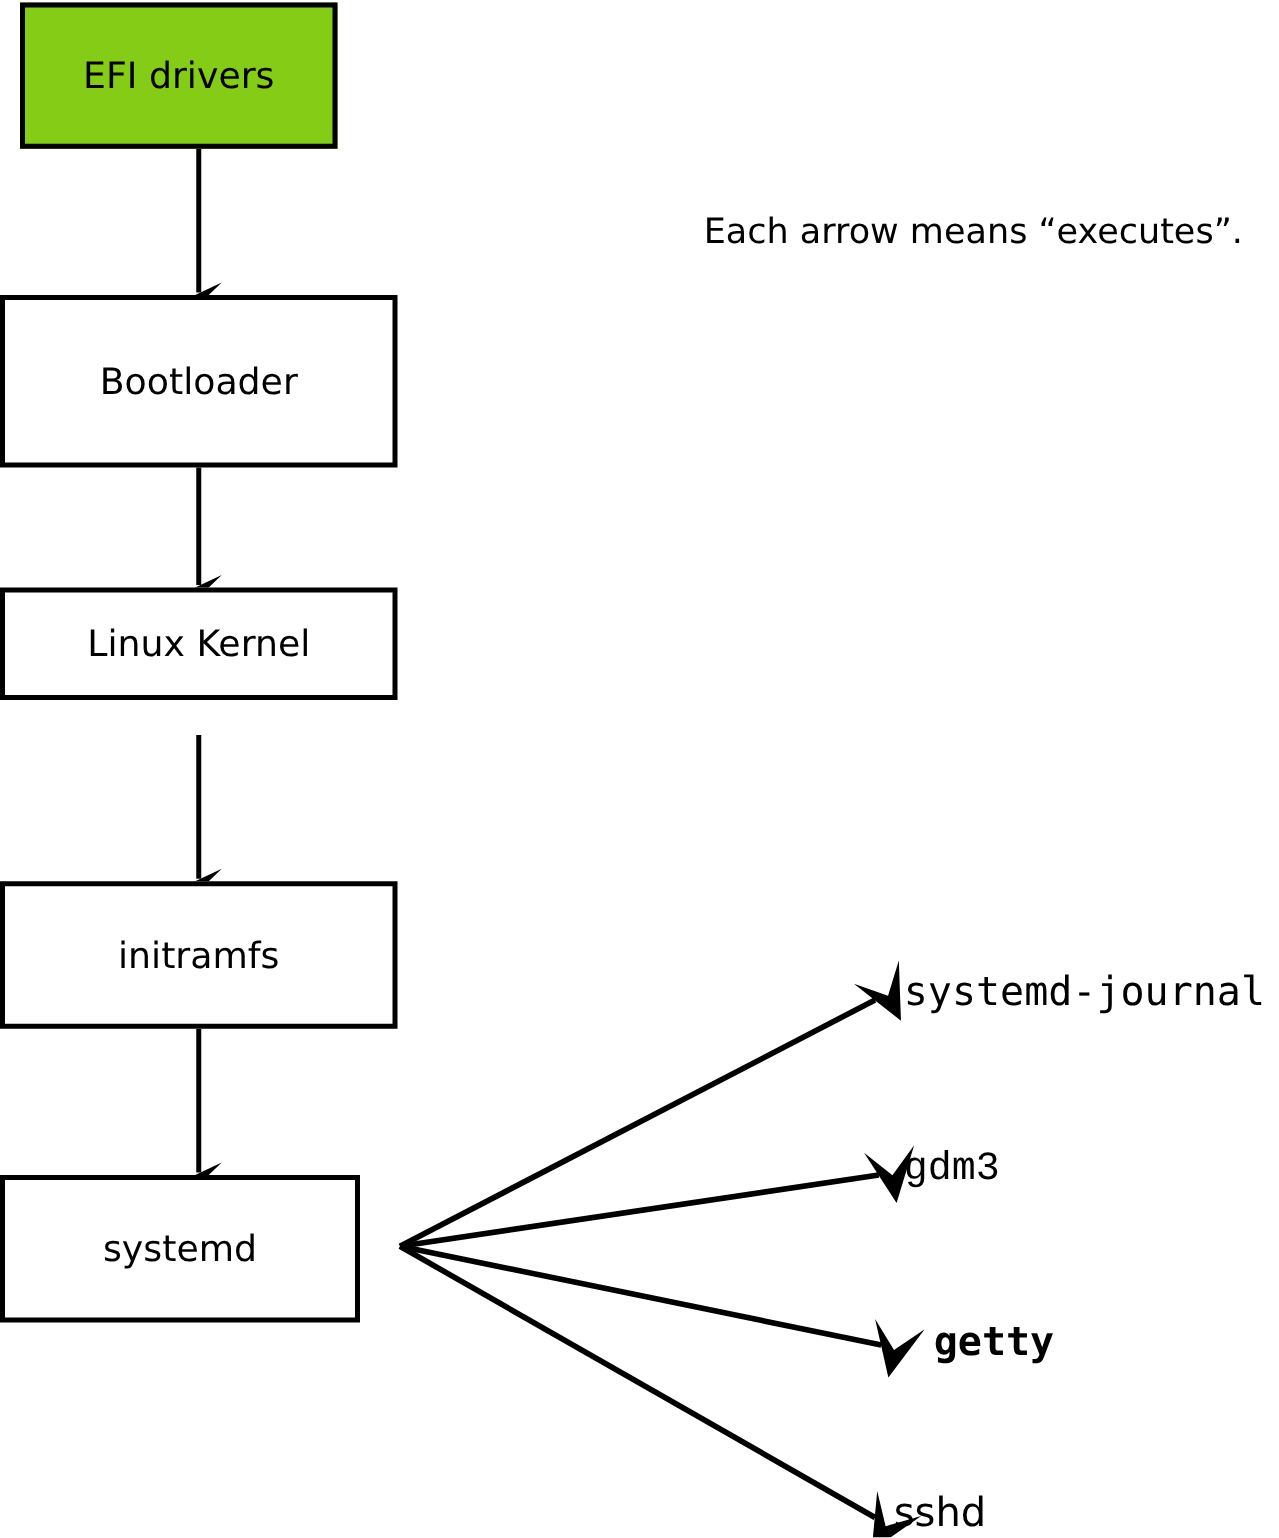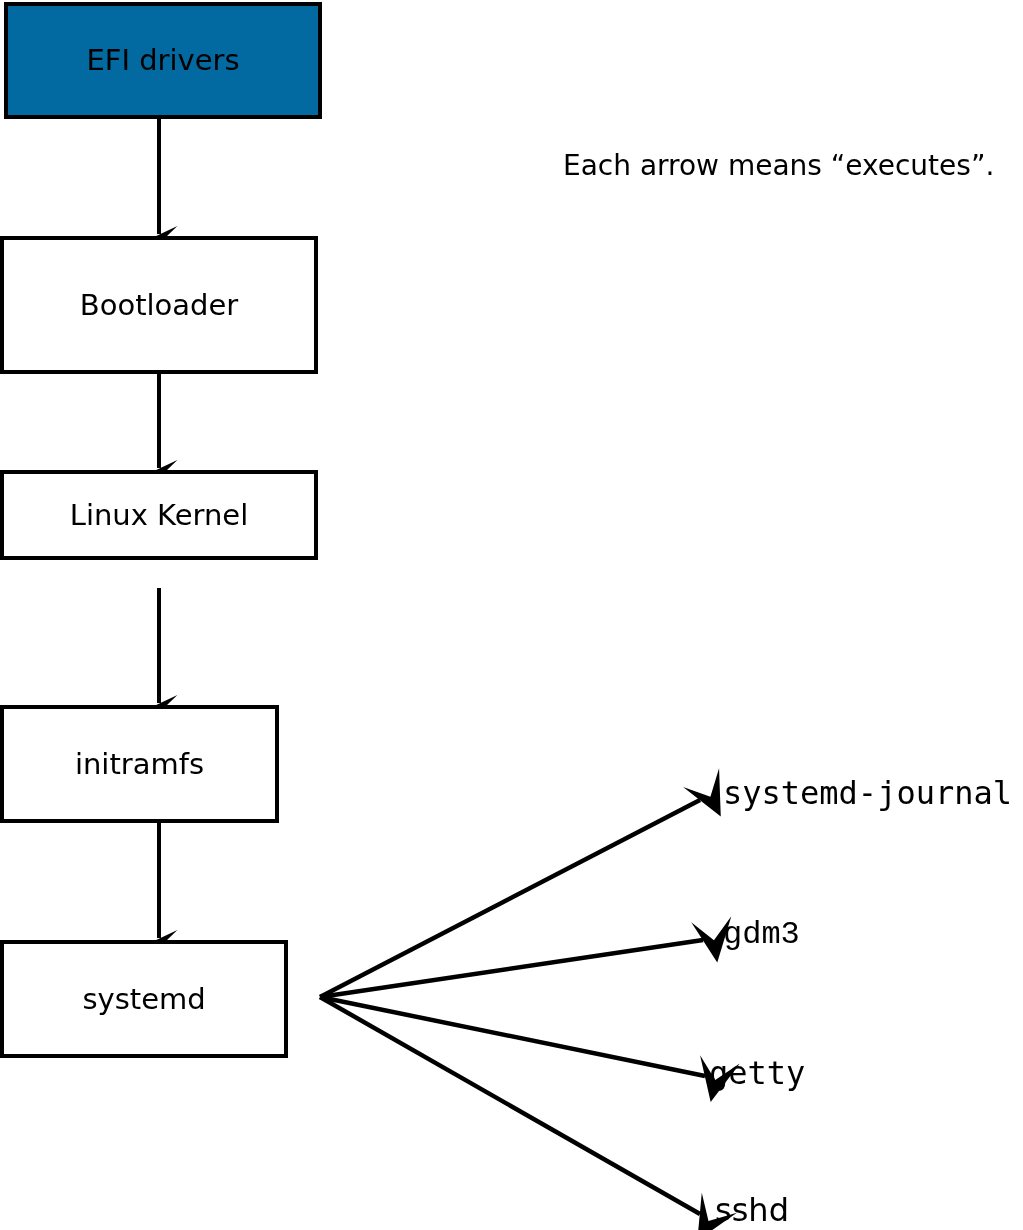--- a/index.html
+++ b/index.html
@@ -82,36 +82,36 @@
         <line x1="159" y1="823" x2="159" y2="938" stroke="#000000" stroke-width="4" marker-end="url(#arrow-down)"></line>
       </g>
     <g id="fanout-arrows">
         <line x1="320" y1="997" x2="700" y2="800" stroke="#000000" stroke-width="4.5" marker-end="url(#arrow-ray)"></line>
         <line x1="320" y1="997" x2="703" y2="940" stroke="#000000" stroke-width="4.5" marker-end="url(#arrow-ray)"></line>
         <line x1="320" y1="997" x2="705" y2="1076" stroke="#000000" stroke-width="4.5" marker-end="url(#arrow-ray)"></line>
         <line x1="320" y1="997" x2="700" y2="1214" stroke="#000000" stroke-width="4.5" marker-end="url(#arrow-ray)"></line>
       </g>
   </svg>
 
-  <div class="stage-box" style="left: 4px; top: 2px; width: 318px; height: 117px; border-color: rgb(0, 0, 0); background: #0369a1;">
+  <div class="stage-box" style="left: 16px; top: 2px; width: 254px; height: 117px; border-color: rgb(0, 0, 0); background: #84cc16;">
     <span class="stage-label">EFI drivers</span>
   </div>
   <div class="stage-box" style="left: 0px; top: 236px; width: 318px; height: 138px; border-color: rgb(0, 0, 0); background: rgb(255, 255, 255);">
     <span class="stage-label">Bootloader</span>
   </div>
   <div class="stage-box" style="left: 0px; top: 470px; width: 318px; height: 90px; border-color: rgb(0, 0, 0); background: rgb(255, 255, 255);">
     <span class="stage-label">Linux Kernel</span>
   </div>
-  <div class="stage-box" style="left: 0px; top: 705px; width: 279px; height: 118px; border-color: rgb(0, 0, 0); background: rgb(255, 255, 255);">
+  <div class="stage-box" style="left: 0px; top: 705px; width: 318px; height: 118px; border-color: rgb(0, 0, 0); background: rgb(255, 255, 255);">
     <span class="stage-label">initramfs</span>
   </div>
   <div class="stage-box" style="left: 0px; top: 940px; width: 288px; height: 118px; border-color: rgb(0, 0, 0); background: rgb(255, 255, 255);">
     <span class="stage-label">systemd</span>
   </div>
 
-  <div class="note-text" style="left: 563px; top: 152px;">Each arrow means “executes”.</div>
+  <div class="note-text" style="left: 563px; top: 171px;">Each arrow means “executes”.</div>
 
   <div class="service-label" style="left: 723px; top: 777px;">systemd-journal</div>
   <div class="service-label sans" style="left: 723px; top: 919px; font-family: Liberation Mono, monospace;">gdm3</div>
-  <div class="service-label" style="left: 709px; top: 1057px;">getty</div>
+  <div class="service-label" style="left: 747px; top: 1057px; font-weight: bold;">getty</div>
   <div class="service-label sans" style="left: 715px; top: 1194px;">sshd</div>
 
 </div>
 
 </body></html>

